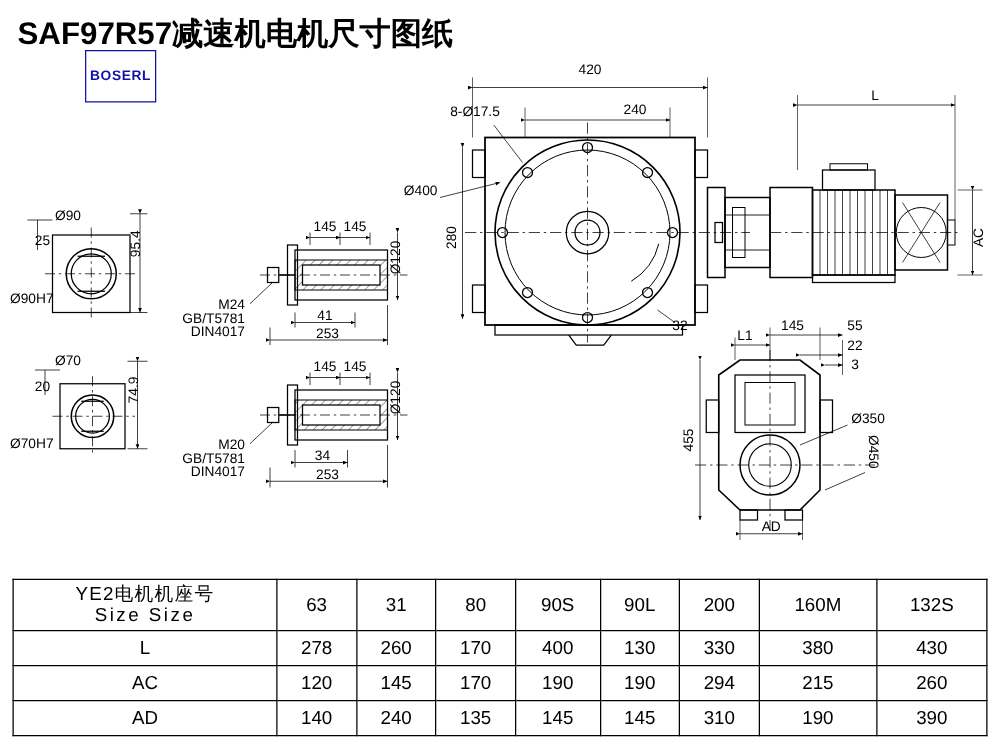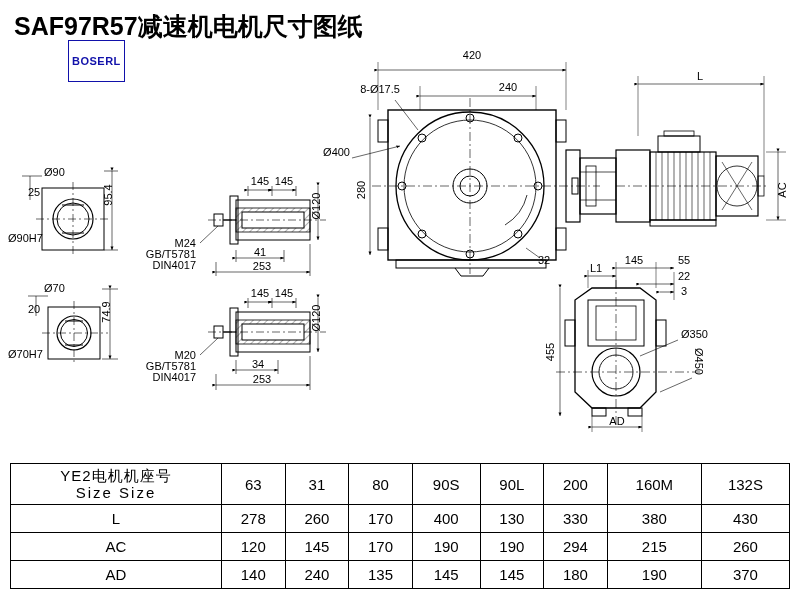--- a/index.html
+++ b/index.html
@@ -411,20 +411,20 @@
         <td>215</td>
         <td>260</td>
       </tr>
       <tr>
         <td class="rowlabel">AD</td>
         <td>140</td>
         <td>240</td>
         <td>135</td>
         <td>145</td>
         <td>145</td>
-        <td>180</td>
+        <td>310</td>
         <td>190</td>
-        <td>370</td>
+        <td>390</td>
       </tr>
     </tbody>
   </table>
 
 </div>
 
 </body></html>

